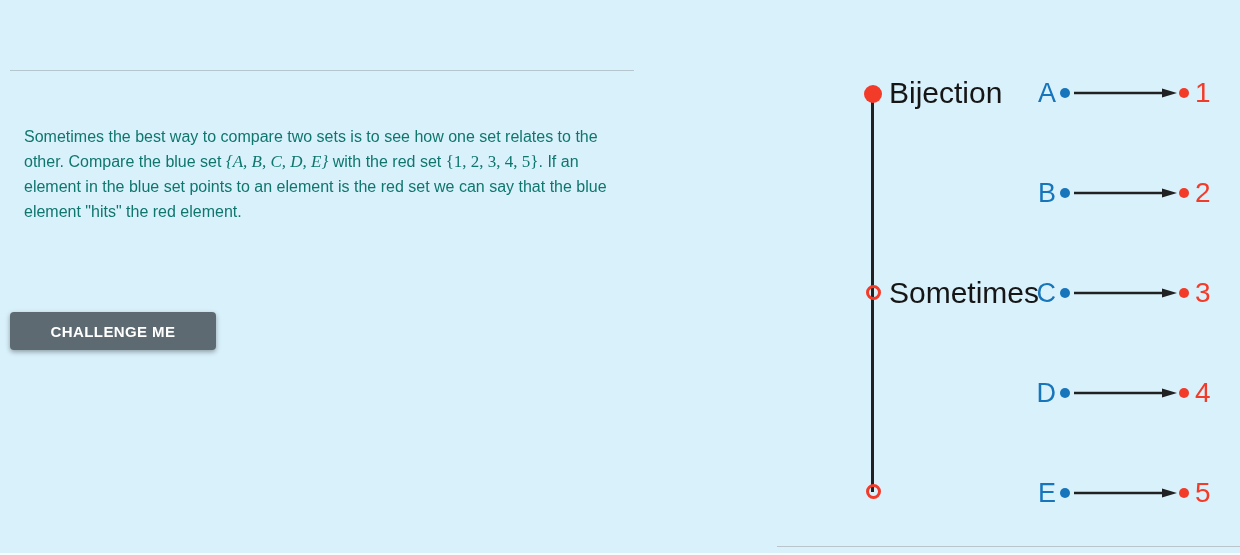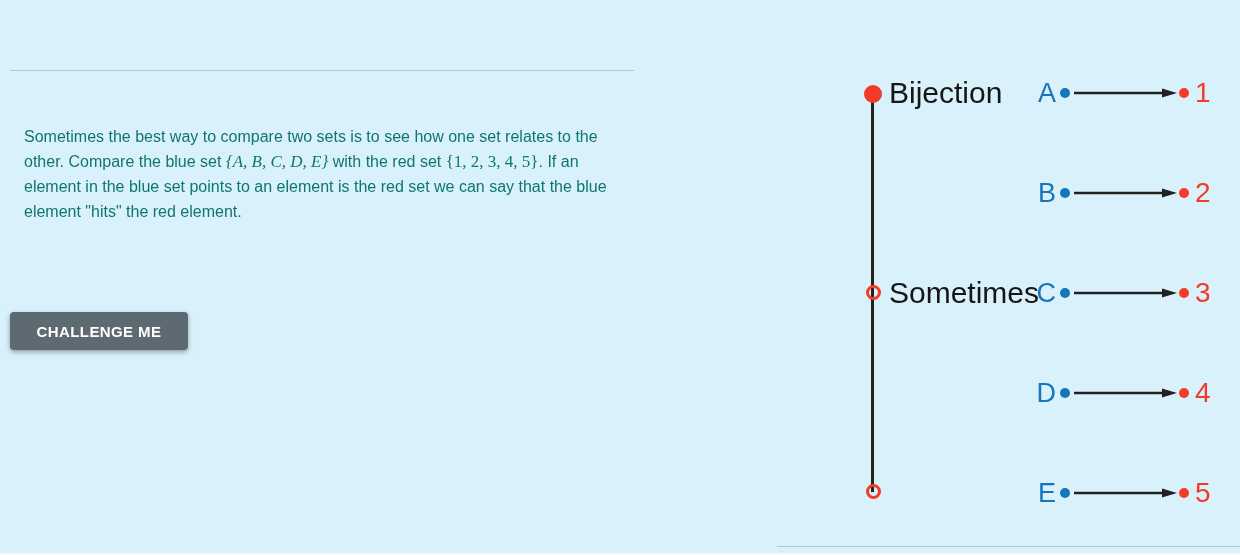--- a/index.html
+++ b/index.html
@@ -39,21 +39,21 @@
   .par-1 { top: 108px; }
   .par-2 { top: 233px; }
   .math {
     font-family: "Liberation Serif", "DejaVu Serif", serif;
     font-size: 17px;
   }
   .math.italic { font-style: italic; }
   .challenge-btn {
     position: absolute;
     left: 10px; top: 312px;
-    width: 178px; height: 38px;
+    width: 206px; height: 38px;
     background: #5e6a72;
     color: #ffffff;
     border: none;
     border-radius: 4px;
     font-family: "Liberation Sans", sans-serif;
     font-size: 15px;
     font-weight: bold;
     letter-spacing: 0.4px;
     box-shadow: 0 2px 5px rgba(0,0,0,0.35);
     cursor: pointer;

